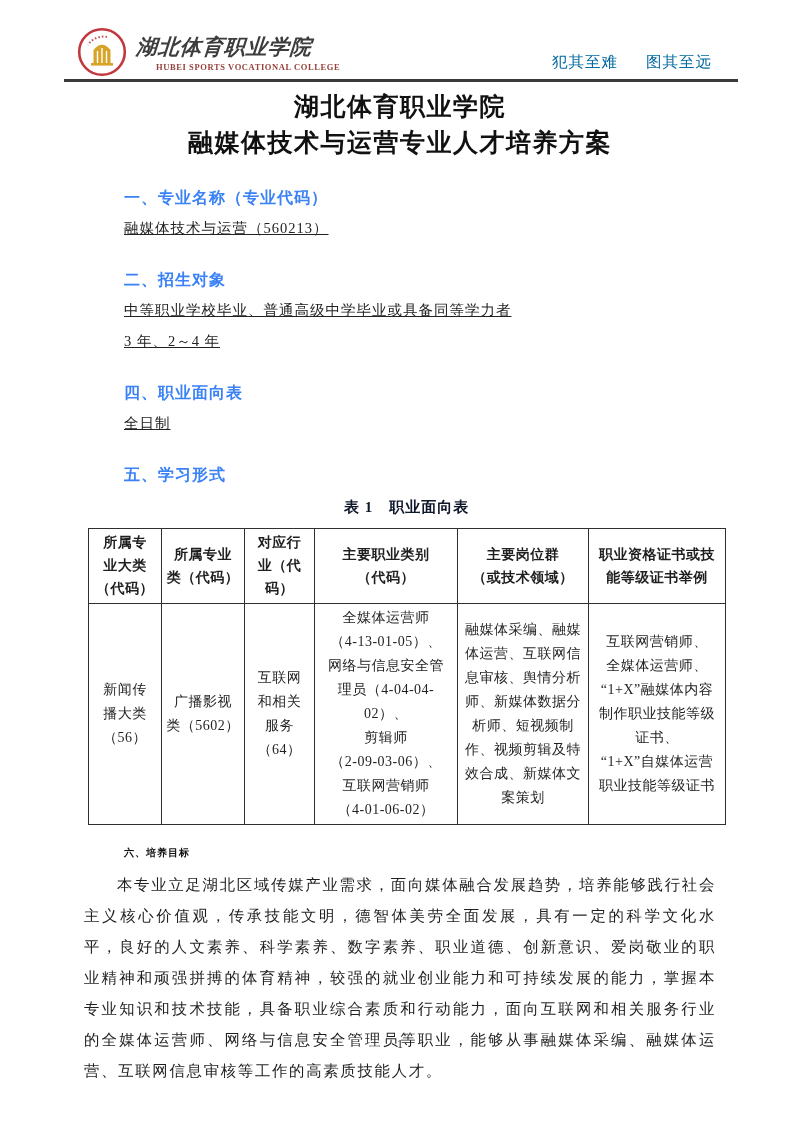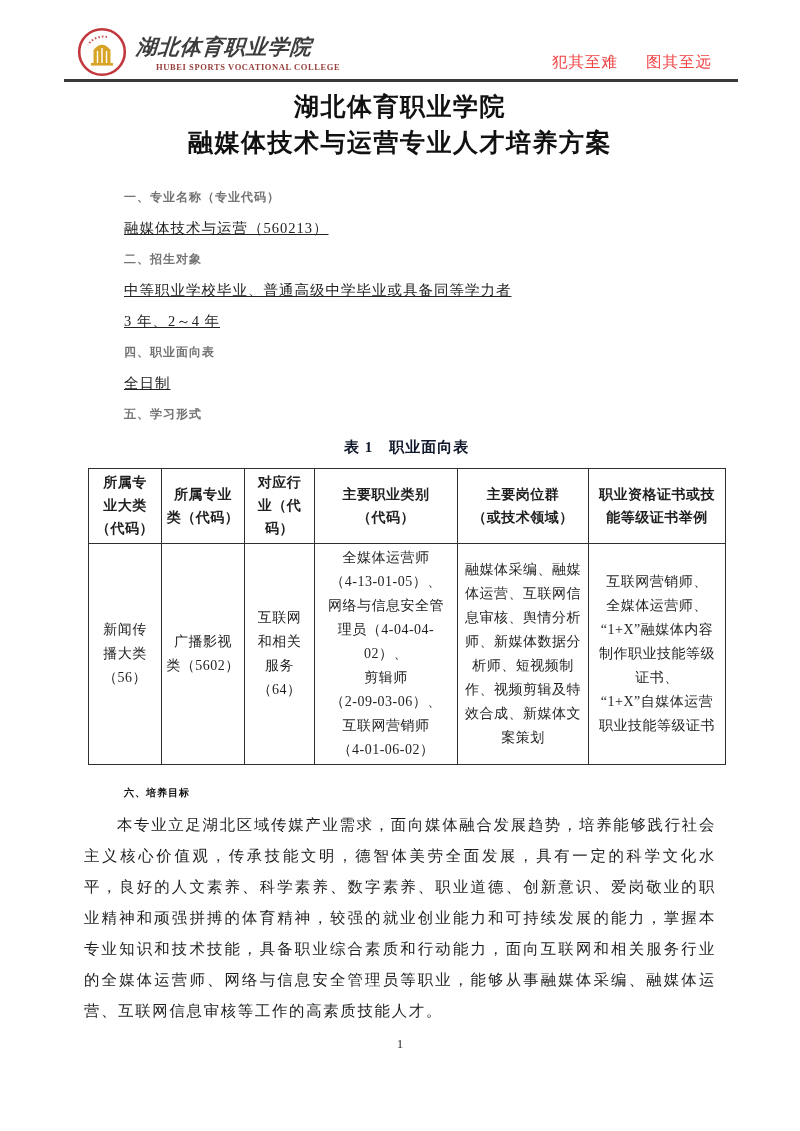--- a/index.html
+++ b/index.html
@@ -7,32 +7,32 @@
   body { width: 800px; font-family: "Liberation Serif", "DejaVu Serif", serif; color: #1f1f1f; }
   .page { position: relative; width: 800px; height: 1131px; background: #ffffff; overflow: hidden; }
 
   
   .header { margin: 26px 64px 0 64px; height: 51px; display: flex; justify-content: space-between; align-items: flex-end; }
   .header-left { display: flex; align-items: center; padding-left: 13px; }
   .emblem { width: 50px; height: 50px; flex: 0 0 auto; }
   .logo-text { margin-left: 9px; }
   .logo-cn { font-size: 21px; font-weight: bold; font-style: italic; letter-spacing: 1px; color: #3d3d3d; transform: skewX(-4deg); font-family: "DejaVu Serif", serif; }
   .logo-en { font-size: 8.5px; font-weight: bold; letter-spacing: 0.6px; color: #96403c; margin-top: 1px; font-family: "Liberation Serif", serif; padding-left: 20px; }
-  .motto { font-size: 15.5px; letter-spacing: 1px; color: #ef4444; padding-right: 24px; padding-bottom: 4px; white-space: nowrap; }
+  .motto { font-size: 15.5px; letter-spacing: 1px; color: #0369a1; padding-right: 24px; padding-bottom: 4px; white-space: nowrap; }
   .motto span + span { margin-left: 28px; }
   .header-rule { margin: 2px 62px 0 64px; height: 2.5px; background: #3a3a3a; }
 
   
   .doc-title { margin-top: 7px; text-align: center; font-weight: bold; font-size: 25px; letter-spacing: 1.5px; color: #111; }
   .doc-title div { line-height: 36px; }
 
   
   .sections { margin-top: 21px; }
   .sections p { line-height: 31px; margin-left: 124px; }
-  .sec-heading { font-family: "Liberation Sans", "DejaVu Sans", sans-serif; font-weight: bold; font-size: 12px; letter-spacing: 1px; color: #737373; }
+  .sec-heading { font-family: "Liberation Sans", "DejaVu Sans", sans-serif; font-weight: bold; font-size: 16px; letter-spacing: 1px; color: #3b82f6; margin-top: 20px; }
   .sec-body { font-size: 14.5px; letter-spacing: 1px; color: #222; text-decoration: underline; }
 
   
   .table-caption { margin: 5px 0 0 88px; width: 637px; text-align: center; font-weight: bold; font-size: 15px; letter-spacing: 1px; line-height: 24px; color: #0f172a; }
   table.career { margin: 9px 4px 0 88px; width: 637px; border-collapse: collapse; table-layout: fixed; font-size: 14px; color: #1f1f1f; }
   table.career th, table.career td { border: 1.4px solid #2f2f2f; text-align: center; vertical-align: middle; padding: 2px 3px; font-weight: normal; }
   table.career th { height: 75px; font-weight: bold; line-height: 23px; letter-spacing: 0.5px; }
   table.career td { height: 197px; line-height: 24px; letter-spacing: 0.5px; }
   td.cell-occ, td.cell-jobs { line-height: 24.5px; }
   td.cell-cert { line-height: 27px; }

